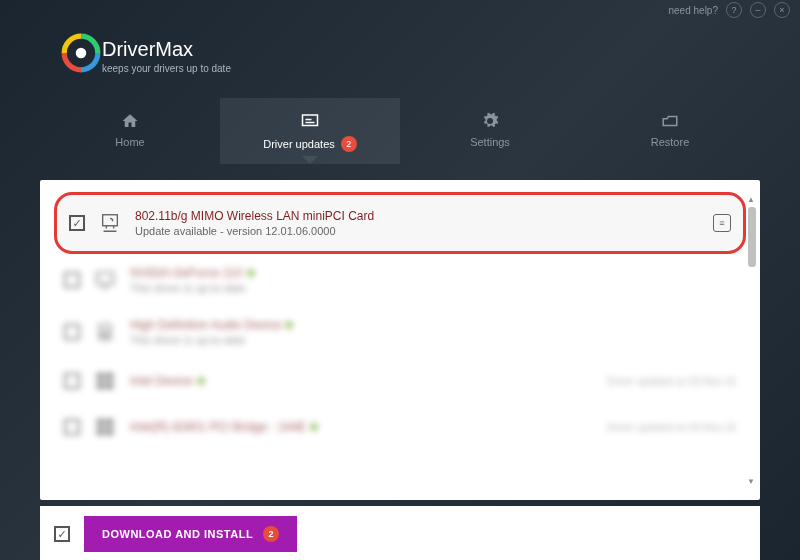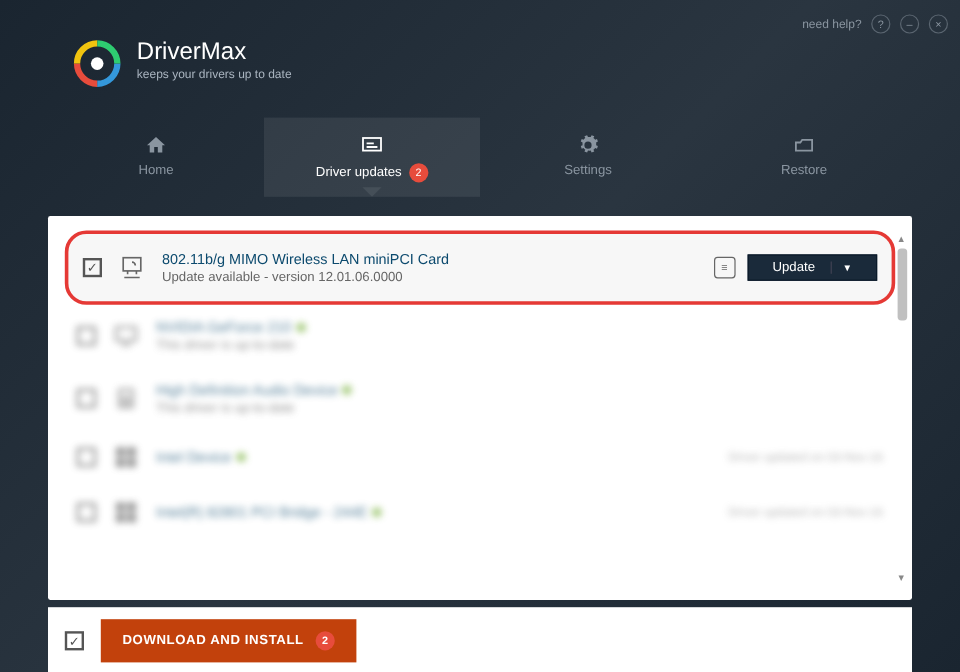--- a/index.html
+++ b/index.html
@@ -1,23 +1,23 @@
 <!DOCTYPE html>
 <html><head>
 <meta charset="utf-8">
 <style>
 * { margin: 0; padding: 0; box-sizing: border-box; font-family: Arial, sans-serif; }
 body { width: 800px; height: 560px; background: linear-gradient(135deg, #1a2530 0%, #2a3540 50%, #1a2530 100%); position: relative; overflow: hidden; }
 
 
-.topbar { position: absolute; top: 12px; right: 10px; display: flex; align-items: center; gap: 8px; color: #8a95a0; font-size: 10px; }
+.topbar { position: absolute; top: 2px; right: 10px; display: flex; align-items: center; gap: 8px; color: #8a95a0; font-size: 10px; }
 .topbar-btn { width: 16px; height: 16px; border: 1px solid #5a6570; border-radius: 50%; display: flex; align-items: center; justify-content: center; font-size: 9px; color: #8a95a0; cursor: pointer; }
 
 
-.header { padding: 32px 0 16px 60px; display: flex; align-items: flex-start; gap: 12px; }
+.header { padding: 32px 0 16px 60px; display: flex; align-items: flex-end; }
 .logo { width: 42px; height: 42px; }
 .header-text { color: #fff; }
 .app-name { font-size: 20px; font-weight: 400; }
 .tagline { font-size: 10px; color: #aab5c0; margin-top: 2px; }
 
 
 .nav { display: flex; padding: 0 40px; margin-top: 8px; }
 .nav-item { flex: 1; text-align: center; padding: 14px 0 12px; color: #8a95a0; font-size: 11px; cursor: pointer; position: relative; }
 .nav-item.active { background: rgba(255,255,255,0.08); color: #fff; }
 .nav-item.active::after { content: ''; position: absolute; bottom: -8px; left: 50%; transform: translateX(-50%); border: 8px solid transparent; border-top-color: rgba(255,255,255,0.08); }
@@ -31,33 +31,33 @@
 .scrollbar-arrow { width: 10px; height: 10px; color: #888; font-size: 9px; text-align: center; }
 .scrollbar-thumb { width: 8px; height: 60px; background: #c0c0c0; border-radius: 3px; margin: 3px auto; }
 
 
 .driver-row { display: flex; align-items: center; padding: 12px 10px; gap: 14px; }
 .driver-row.highlighted { background: #f7f7f7; border: 3px solid #e53935; border-radius: 18px; padding: 14px 12px; }
 .driver-row.blurred { filter: blur(3px); opacity: 0.7; }
 .checkbox { width: 16px; height: 16px; border: 2px solid #555; display: flex; align-items: center; justify-content: center; font-size: 11px; color: #555; cursor: pointer; }
 .device-icon { width: 22px; height: 22px; color: #666; }
 .driver-info { flex: 1; }
-.driver-name { font-size: 12px; color: #0c4a6e; }
+.driver-name { font-size: 12px; color: #7f1d1d; }
 .driver-status { font-size: 11px; color: #666; margin-top: 2px; }
 .status-dot { display: inline-block; width: 8px; height: 8px; background: #7cb342; border-radius: 50%; margin-left: 4px; }
 .row-right { display: flex; align-items: center; gap: 10px; }
 .details-icon { width: 18px; height: 18px; border: 1px solid #666; border-radius: 3px; display: flex; align-items: center; justify-content: center; font-size: 9px; color: #666; }
 .update-btn { background: #1a2a3a; color: #fff; font-size: 11px; padding: 4px 20px; border: 1px solid #0a1a2a; display: flex; align-items: center; cursor: pointer; }
 .update-btn .divider { margin: 0 8px 0 12px; color: #445; }
 .update-btn .chevron { font-size: 8px; }
 .updated-text { font-size: 10px; color: #999; }
 
 
 .bottom-bar { background: #fff; margin: 6px 40px 0; padding: 10px 14px; display: flex; align-items: center; gap: 14px; }
-.download-btn { background: #c2410c; color: #fff; font-size: 11px; font-weight: 600; padding: 10px 18px; display: flex; align-items: center; gap: 10px; cursor: pointer; letter-spacing: 0.5px; }
+.download-btn { background: #a21caf; color: #fff; font-size: 11px; font-weight: 600; padding: 10px 18px; display: flex; align-items: center; gap: 10px; cursor: pointer; letter-spacing: 0.5px; }
 </style>
 </head>
 <body>
 
 <div class="topbar">
   <span>need help?</span>
   <span class="topbar-btn">?</span>
   <span class="topbar-btn">–</span>
   <span class="topbar-btn">×</span>
 </div>
@@ -122,25 +122,20 @@
     <svg class="device-icon" viewBox="0 0 24 24" fill="none" stroke="#666" stroke-width="1.5">
         <rect x="4" y="3" width="16" height="12"></rect>
         <path d="M8 15v3m8-3v3M5 21h14M12 7a3 3 0 013 3"></path>
       </svg>
     <div class="driver-info">
       <div class="driver-name">802.11b/g MIMO Wireless LAN miniPCI Card</div>
       <div class="driver-status">Update available - version 12.01.06.0000</div>
     </div>
     <div class="row-right">
       <div class="details-icon">≡</div>
-      <div class="update-btn">
-        <span>Update</span>
-        <span class="divider">|</span>
-        <span class="chevron">▼</span>
-      </div>
     </div>
   </div>
 
   <div class="driver-row blurred">
     <div class="checkbox"></div>
     <svg class="device-icon" viewBox="0 0 24 24" fill="none" stroke="#666" stroke-width="2">
         <rect x="3" y="4" width="18" height="12"></rect>
         <line x1="8" y1="20" x2="16" y2="20"></line>
       </svg>
     <div class="driver-info">

